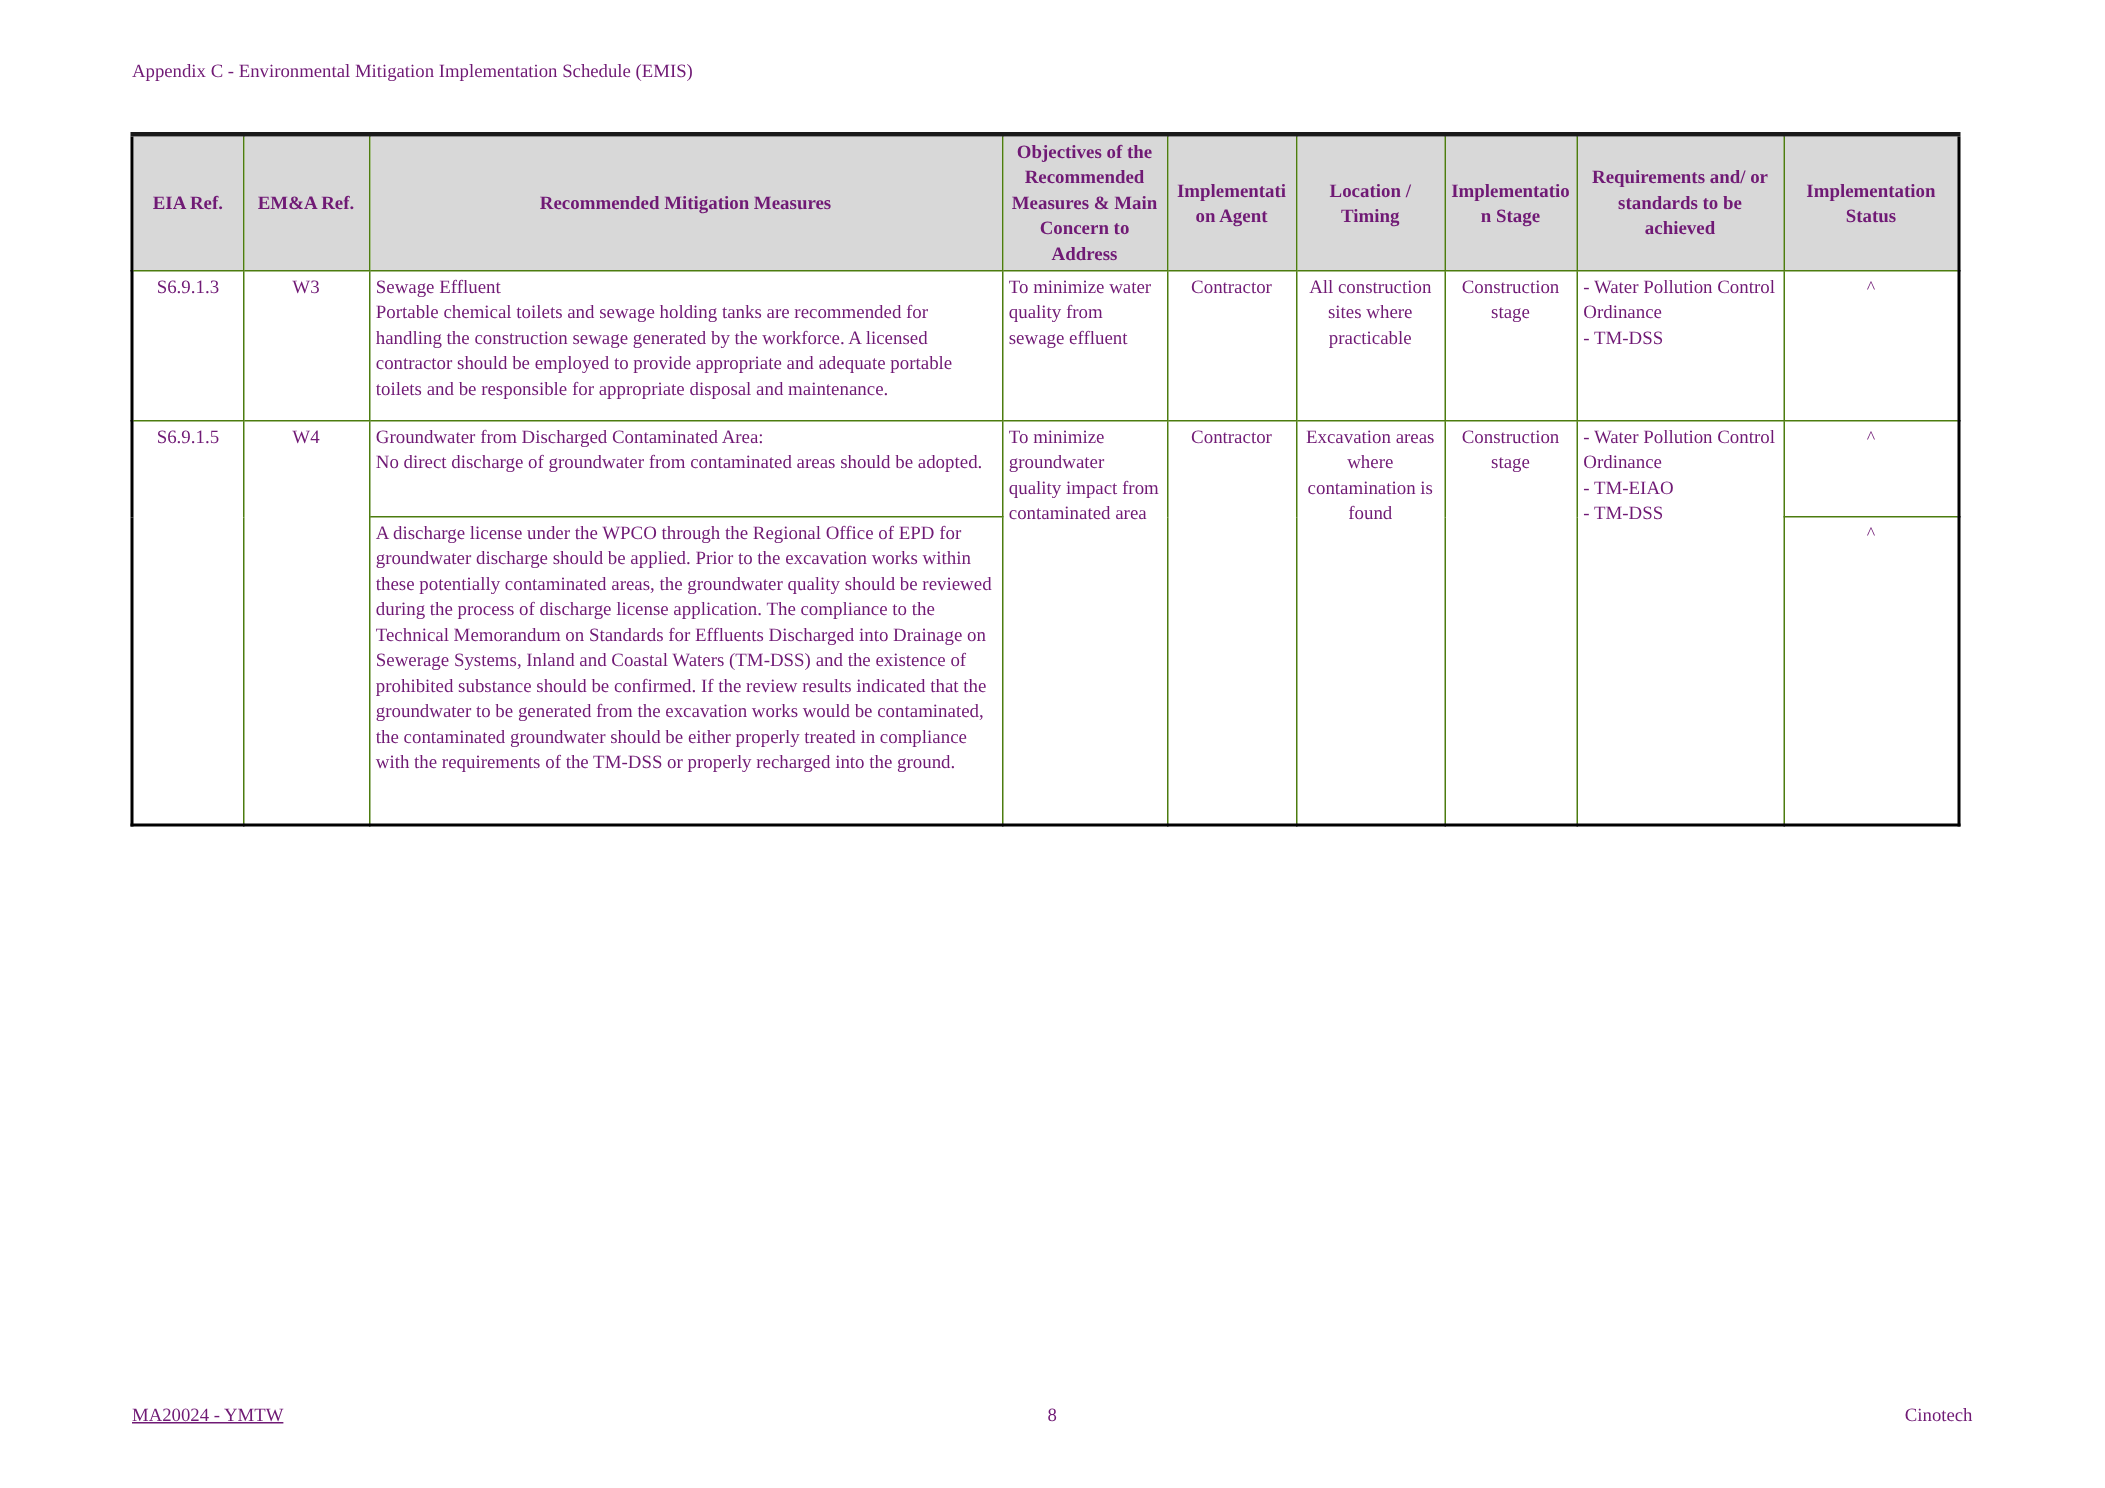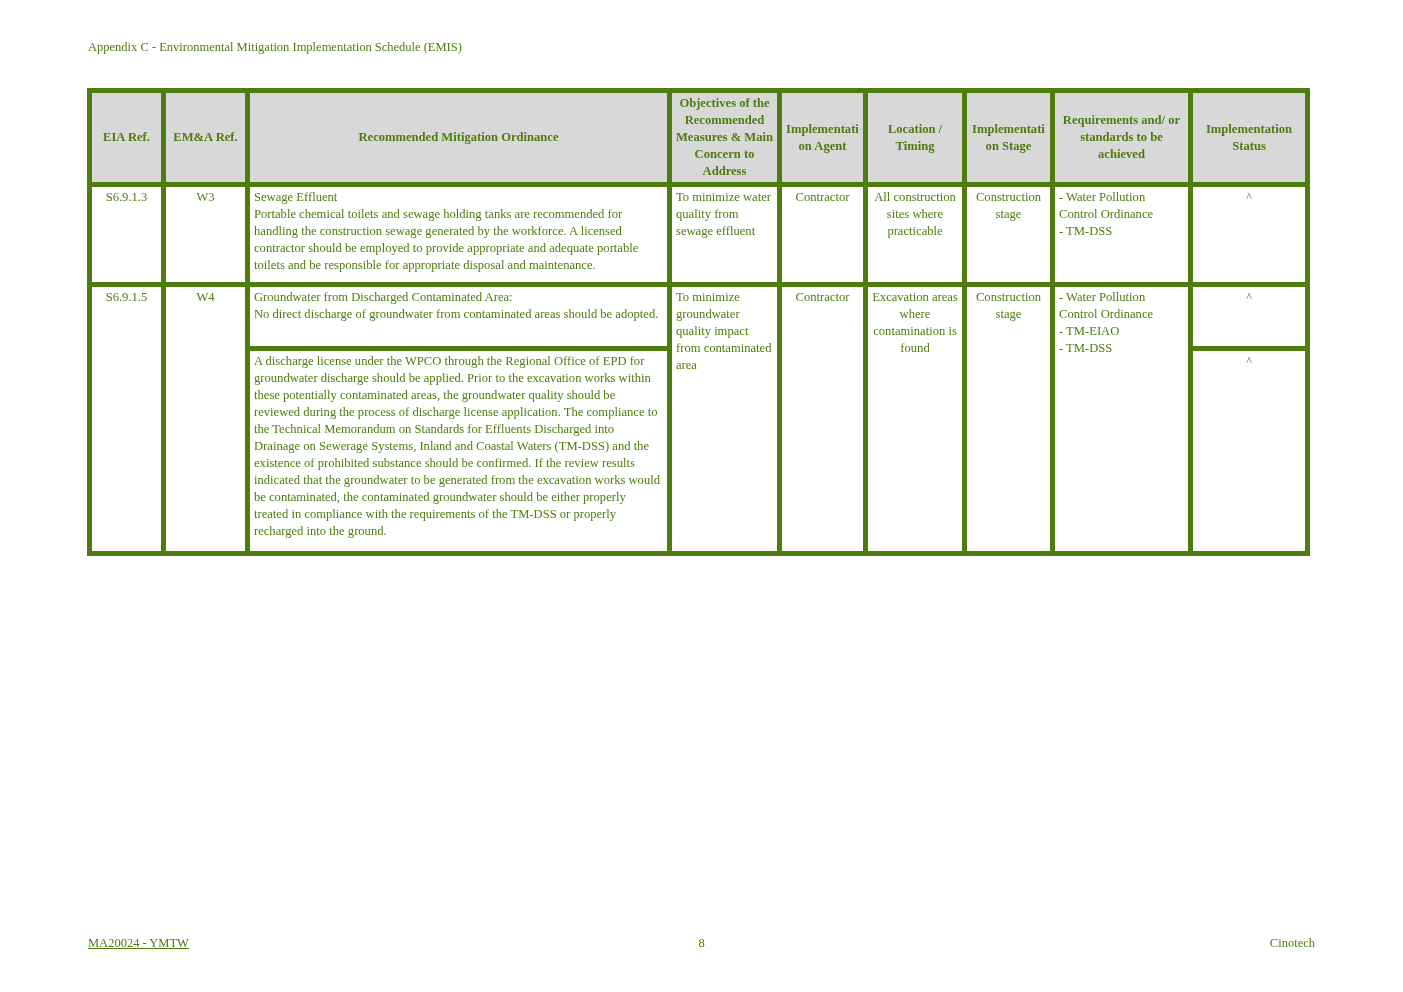--- a/index.html
+++ b/index.html
@@ -2,21 +2,21 @@
 <html><head>
 <meta charset="utf-8">
 <style>
   html, body { margin: 0; padding: 0; background: #eee; }
   .page {
     position: relative;
     width: 1403px;
     height: 992px;
     background: #ffffff;
     font-family: "Liberation Serif", serif;
-    color: #4d7c0f;
+    color: #701a75;
     overflow: hidden;
   }
   .appendix-title {
     position: absolute;
     left: 88px;
     top: 40px;
     font-size: 12.5px;
     white-space: nowrap;
   }
   table.emis {
@@ -25,21 +25,21 @@
     top: 88px;
     width: 1218px;
     table-layout: fixed;
     border-collapse: collapse;
     border: 2px solid #000000;
     border-top: 3px solid #1a1a1a;
     font-size: 12.6px;
     line-height: 17px;
   }
   table.emis th, table.emis td {
-    border: 5px solid #4d7c0f;
+    border: 1px solid #4d7c0f;
     overflow: hidden;
   }
   table.emis th {
     background: #d8d8d8;
     font-weight: bold;
     text-align: center;
     vertical-align: middle;
     padding: 2px 3px;
     overflow-wrap: break-word;
     word-wrap: break-word;
@@ -84,21 +84,21 @@
       <col style="width:99px">
       <col style="width:88px">
       <col style="width:138px">
       <col style="width:117px">
     </colgroup>
 
     <tbody>
         <tr class="header-row">
       <th>EIA Ref.</th>
       <th>EM&amp;A Ref.</th>
-      <th>Recommended Mitigation Ordinance</th>
+      <th>Recommended Mitigation Measures</th>
       <th>Objectives of the Recommended Measures &amp; Main Concern to Address</th>
       <th>Implementation Agent</th>
       <th>Location / Timing</th>
       <th>Implementation Stage</th>
       <th>Requirements and/ or standards to be achieved</th>
       <th>Implementation Status</th>
     </tr>
 
     <tr class="row-1">
       <td class="c-center">S6.9.1.3</td>

